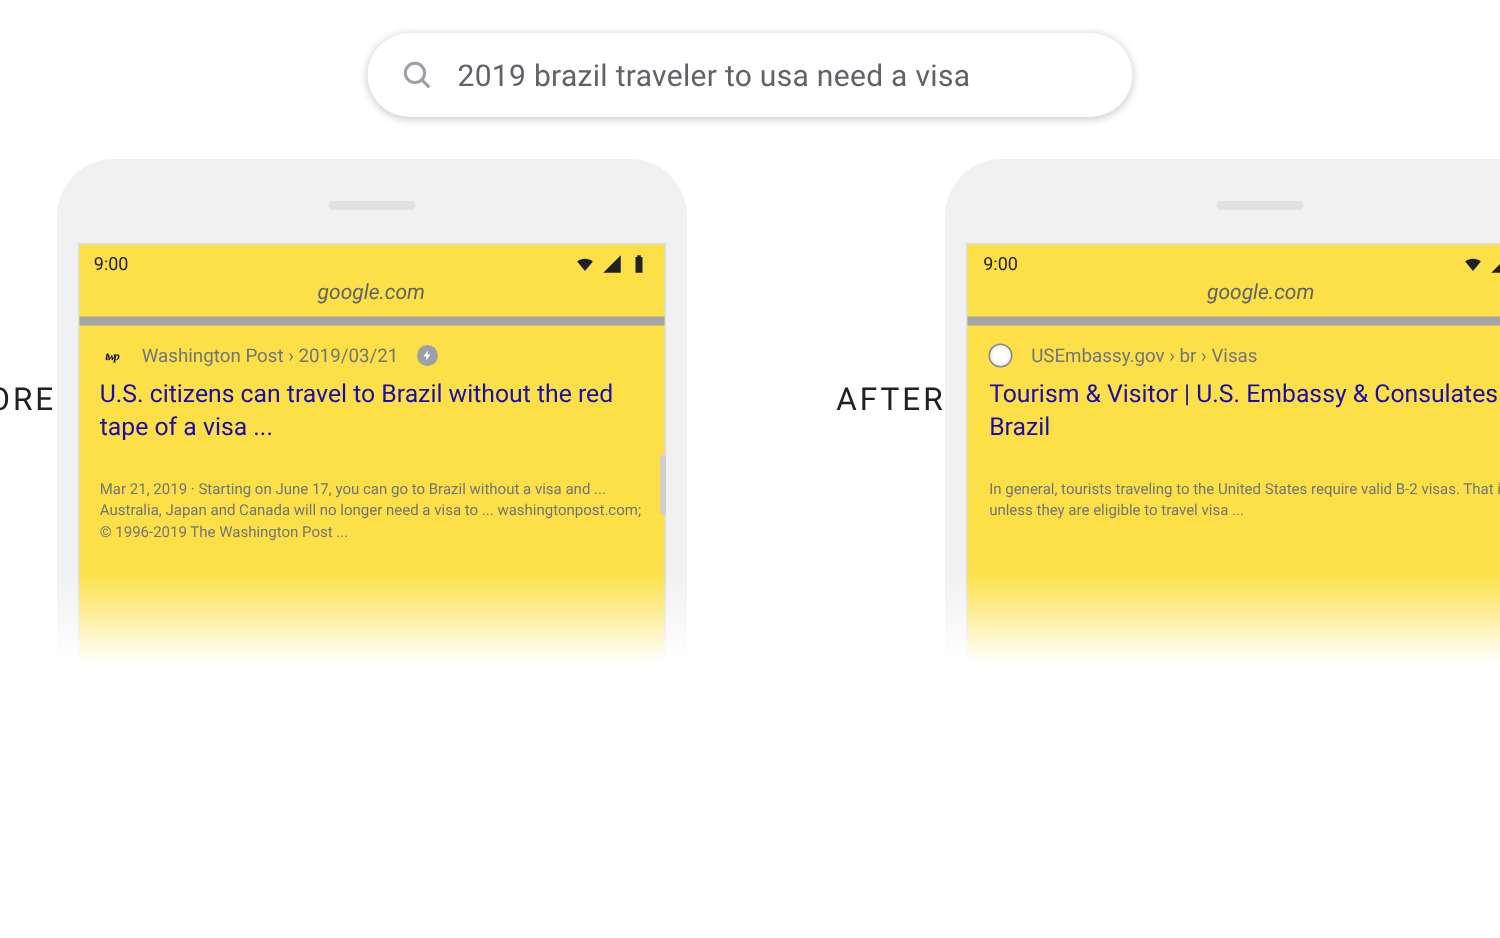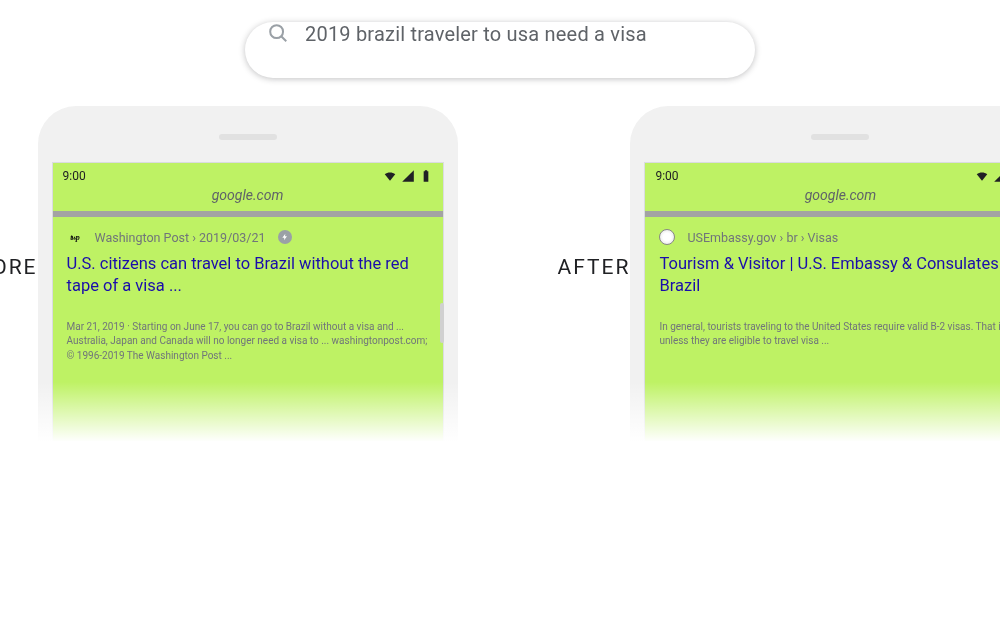--- a/index.html
+++ b/index.html
@@ -12,21 +12,21 @@
     position: relative;
   }
   .search-pill {
     width: 510px;
     height: 56px;
     margin: 22px auto 0 auto;
     border-radius: 28px;
     background: #fff;
     box-shadow: 0 1px 6px rgba(32,33,36,0.28);
     display: flex;
-    align-items: flex-start;
+    align-items: center;
     padding: 0 22px;
   }
   .search-pill .icon {
     width: 22px; height: 22px;
     color: #9aa0a6;
     margin-right: 16px;
     flex-shrink: 0;
   }
   .search-pill .query {
     font-size: 20px;
@@ -54,21 +54,21 @@
     padding: 28px 14px 0 14px;
     position: relative;
   }
   .speaker {
     width: 58px; height: 6px;
     background: #e1e1e1;
     border-radius: 3px;
     margin: 0 auto 22px auto;
   }
   .screen {
-    background: #bef264;
+    background: #fde047;
     border: 1px solid #dadce0;
     border-radius: 0;
     min-height: 280px;
     position: relative;
     padding-bottom: 20px;
   }
   .statusbar {
     display: flex;
     justify-content: space-between;
     align-items: center;

